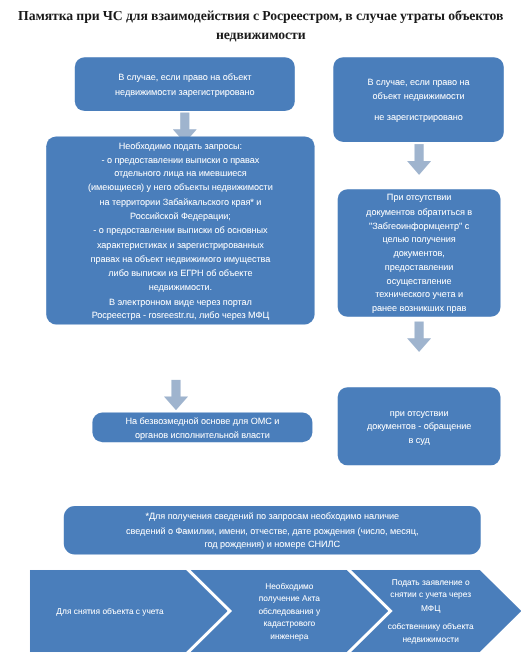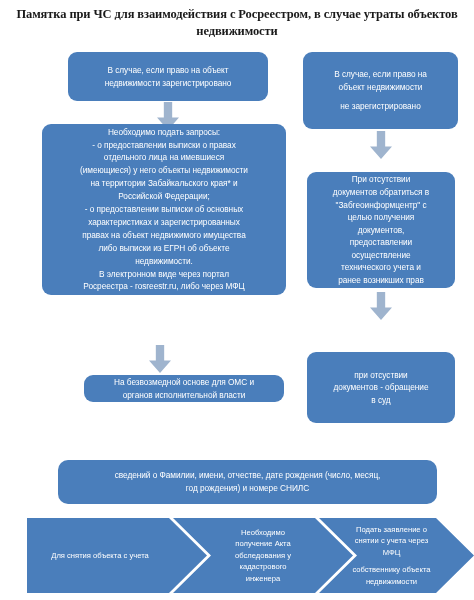--- a/index.html
+++ b/index.html
@@ -169,20 +169,21 @@
   <p>документов - обращение</p>
   <p>в суд</p>
 </div>
 
 <div class="box" id="box-free">
   <p>На безвозмедной основе для ОМС и</p>
   <p>органов исполнительной власти</p>
 </div>
 
 <div class="box" id="box-footnote">
+  <p>*Для получения сведений по запросам необходимо наличие</p>
   <p>сведений о Фамилии, имени, отчестве, дате  рождения (число, месяц,</p>
   <p>год рождения) и номере СНИЛС</p>
 </div>
 
 <div class="chevron-bar">
   <div class="chev" id="chev-1">
     <p>Для снятия объекта с учета</p>
   </div>
   <div class="chev" id="chev-2">
     <p>Необходимо</p>

